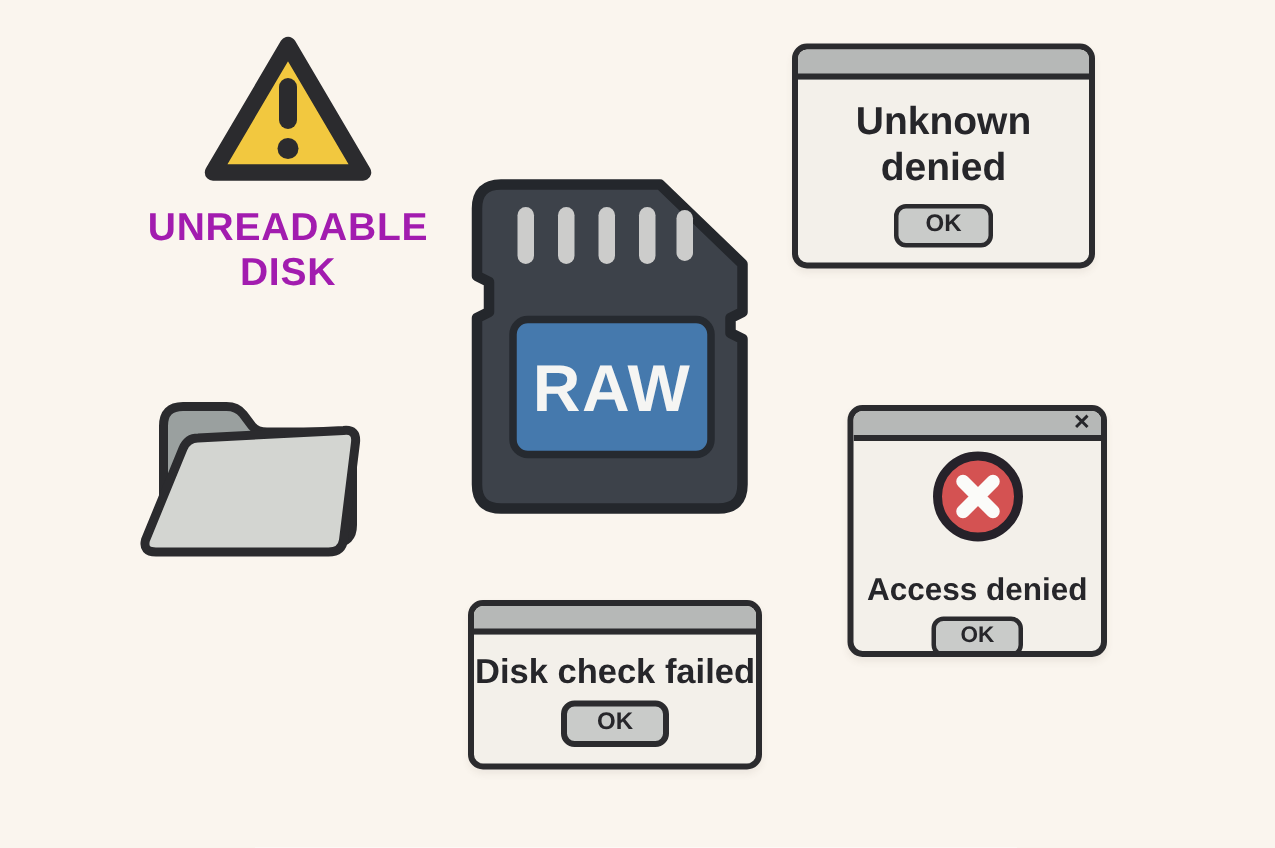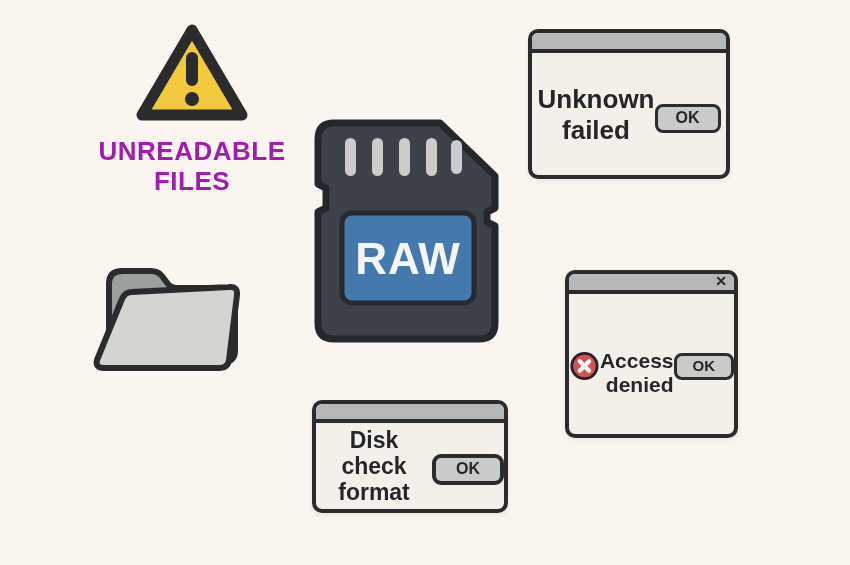--- a/index.html
+++ b/index.html
@@ -45,21 +45,21 @@
     right:7px;top:-2px;
     font-size:14px;
     font-weight:900;
     color:#26262a;
     line-height:18px;
     cursor:default;
   }
   .winbody{
     flex:1;
     display:flex;
-    flex-direction:row;
+    flex-direction:column;
     align-items:center;
     justify-content:center;
     color:#26262a;
   }
   .winmsg{
     font-weight:700;
     text-align:center;
     color:#26262a;
   }
   .winmsg span{display:block;}
@@ -103,21 +103,21 @@
 
 <div class="canvas">
 
   <svg id="warning-triangle" width="122" height="106" viewBox="0 0 122 106">
     <path d="M61 10 L111 95 L11 95 Z" fill="#f2c83f" stroke="#2b2b2e" stroke-width="11" stroke-linejoin="round"></path>
     <rect x="55" y="32" width="12" height="34" rx="6" fill="#2b2b2e"></rect>
     <circle cx="61" cy="79" r="7" fill="#2b2b2e"></circle>
   </svg>
   <div class="caption" id="cap-unreadable">
     <span>UNREADABLE</span>
-    <span>FILES</span>
+    <span>DISK</span>
   </div>
 
   <svg id="folder" width="158" height="122" viewBox="0 0 158 122">
     <path d="M17 29 Q17 16 30 16 L59 16 Q66 16 70 21 L76 29 Q79 33 86 33 L131 33 Q143 33 143 45 L143 95 Q143 107 131 107 L29 107 Q17 107 17 95 Z" fill="#9aa09f" stroke="#2b2b2e" stroke-width="6" stroke-linejoin="round"></path>
     <path d="M40 37 L137 32 Q146 31 145 40 L137 105 Q136 113 127 113 L12 113 Q3 113 5 105 L30 44 Q33 37 40 37 Z" fill="#d3d5d1" stroke="#2b2b2e" stroke-width="6" stroke-linejoin="round"></path>
   </svg>
 
   <svg id="sdcard" width="190" height="229" viewBox="0 0 190 229">
     <path d="M22 5 H128 L183 58 V90 L175 94 V104 L183 108 V205 Q183 221 167 221 H22 Q6 221 6 205 V94 L14 90 V70 L6 66 V21 Q6 5 22 5 Z" fill="#3d424a" stroke="#24272c" stroke-width="7" stroke-linejoin="round"></path>
     <g fill="#cccccb">
@@ -129,21 +129,21 @@
     </g>
     <rect x="30" y="95" width="132" height="90" rx="10" fill="#4579ad" stroke="#262a30" stroke-width="5"></rect>
     <text x="96" y="156" text-anchor="middle" font-family="Liberation Sans, sans-serif" font-size="44" font-weight="800" fill="#f5f5f3" letter-spacing="1">RAW</text>
   </svg>
 
   <div class="window" id="win-unknown">
     <div class="titlebar"></div>
     <div class="winbody">
       <div class="winmsg">
         <span>Unknown</span>
-        <span>failed</span>
+        <span>denied</span>
       </div>
       <button class="okbtn">OK</button>
     </div>
   </div>
 
   <div class="window" id="win-access">
     <div class="titlebar">
       <span class="close">✕</span>
     </div>
     <div class="winbody">
@@ -152,18 +152,18 @@
         <path d="M23 23 L43 43 M43 23 L23 43" stroke="#fbfbf9" stroke-width="9" stroke-linecap="round"></path>
       </svg>
       <div class="winmsg">Access denied</div>
       <button class="okbtn">OK</button>
     </div>
   </div>
 
   <div class="window" id="win-disk">
     <div class="titlebar"></div>
     <div class="winbody">
-      <div class="winmsg">Disk check format</div>
+      <div class="winmsg">Disk check failed</div>
       <button class="okbtn">OK</button>
     </div>
   </div>
 
 </div>
 
 </body></html>

